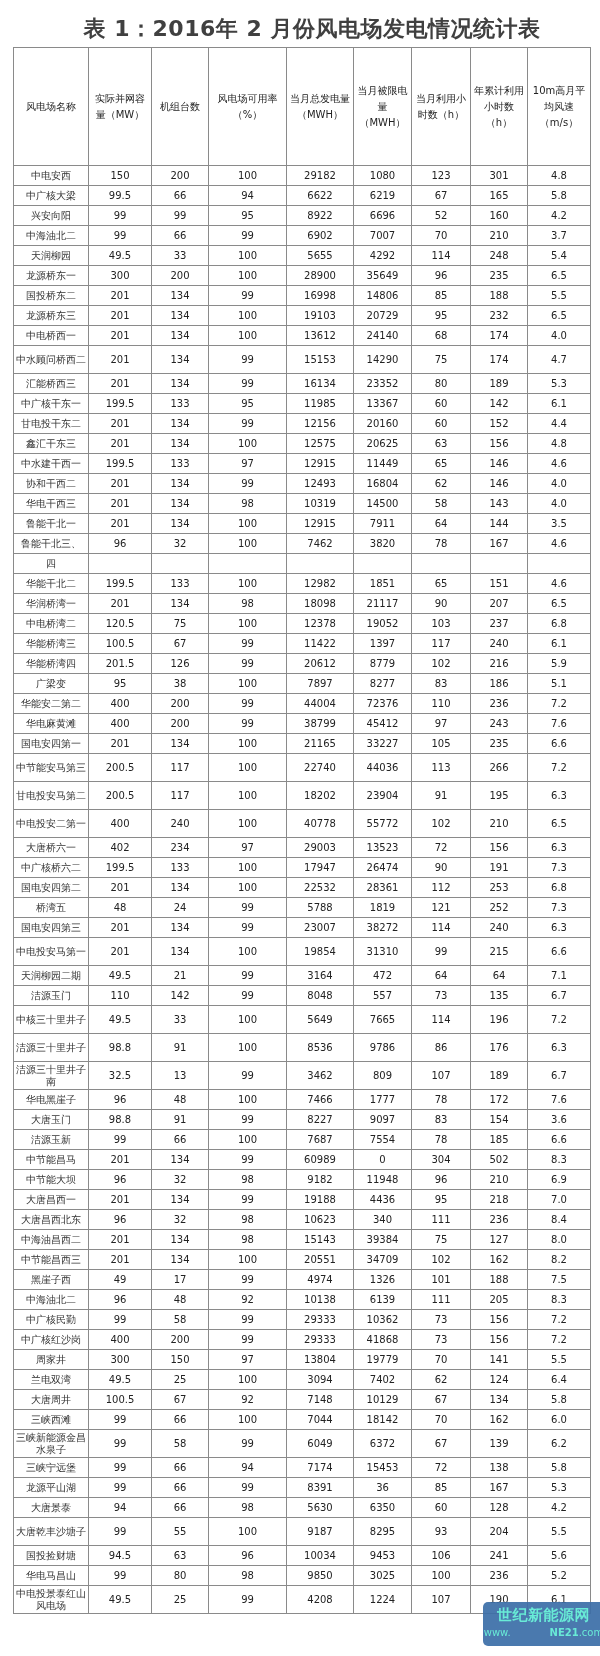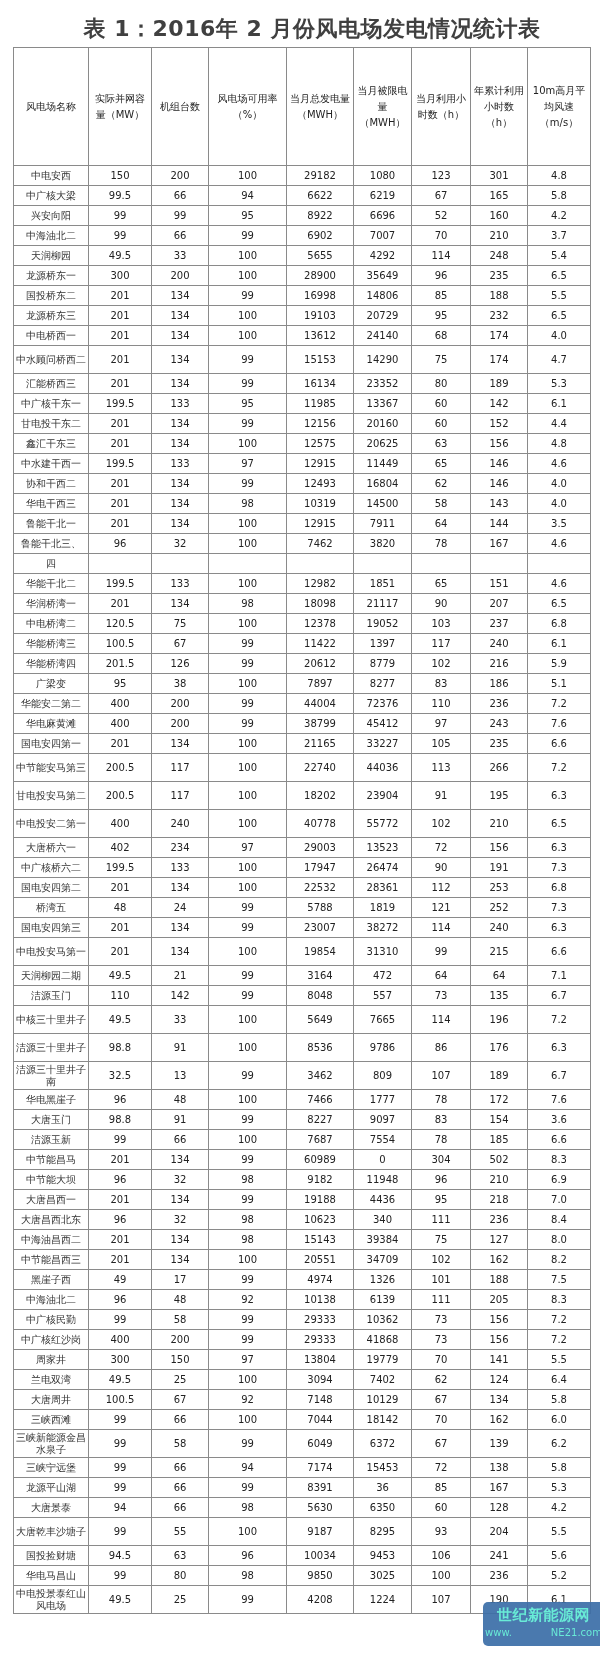--- a/index.html
+++ b/index.html
@@ -12,21 +12,21 @@
   table.grid th, table.grid td { border:1px solid #8a8a8a; text-align:center;
                vertical-align:middle; padding:0 2px; overflow:hidden; }
   table.grid th { height:117px; font-size:10px; font-weight:normal; line-height:16px; color:#222; }
   table.grid td { font-size:10px; height:19px; line-height:12px; color:#222; }
   table.grid td.name { font-family:"DejaVu Serif", "Liberation Serif", serif; font-size:10px; color:#333; }
   table.grid tr.tall td { height:27px; }
   .watermark { position:absolute; left:483px; top:1602px; width:121px; height:44px;
                background:#3d6fa8; border-radius:5px; color:#5eead4; text-align:center; opacity:0.93; }
   .wm-name { font-size:15px; font-weight:bold; margin-top:4px; letter-spacing:0.5px; }
   .wm-url { font-size:10px; margin-top:2px; }
-  .wm-url b { font-weight:normal;padding-left:39px; }
+  .wm-url b { font-weight:bold;padding-left:39px; }
 </style>
 </head>
 <body>
 
 <div class="title">表 1：2016年 2 月份风电场发电情况统计表</div>
 
 <table class="grid">
   <colgroup>
     <col style="width:75px">
       <col style="width:63px">

